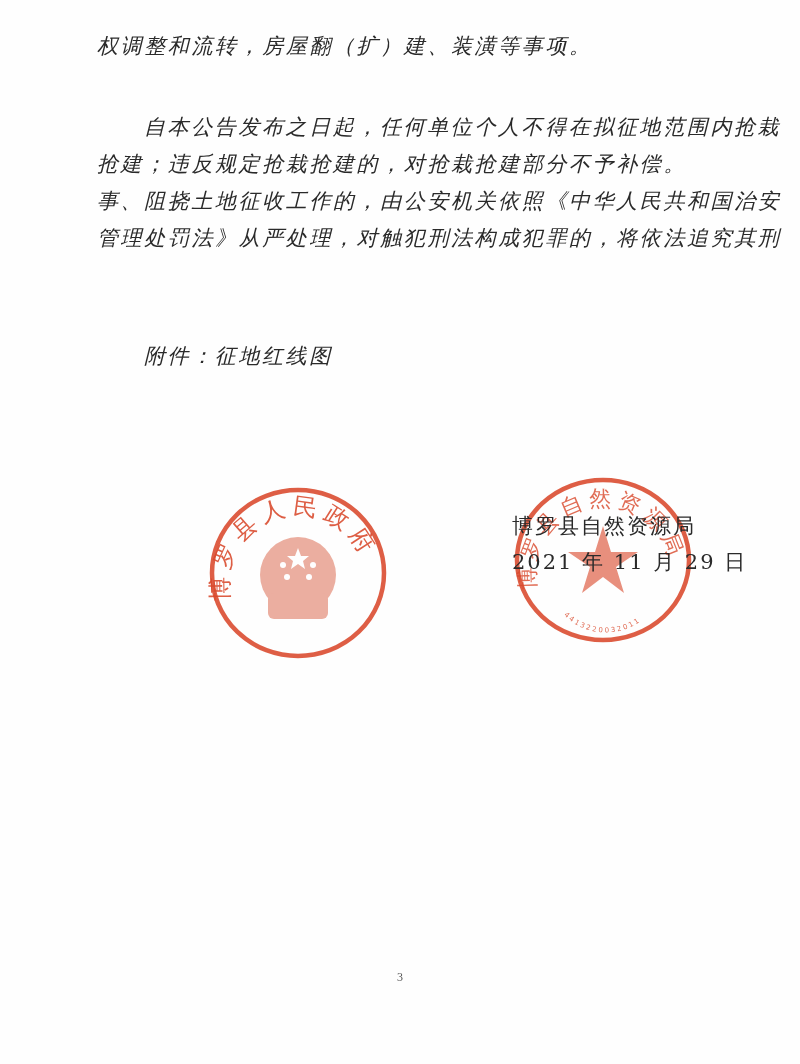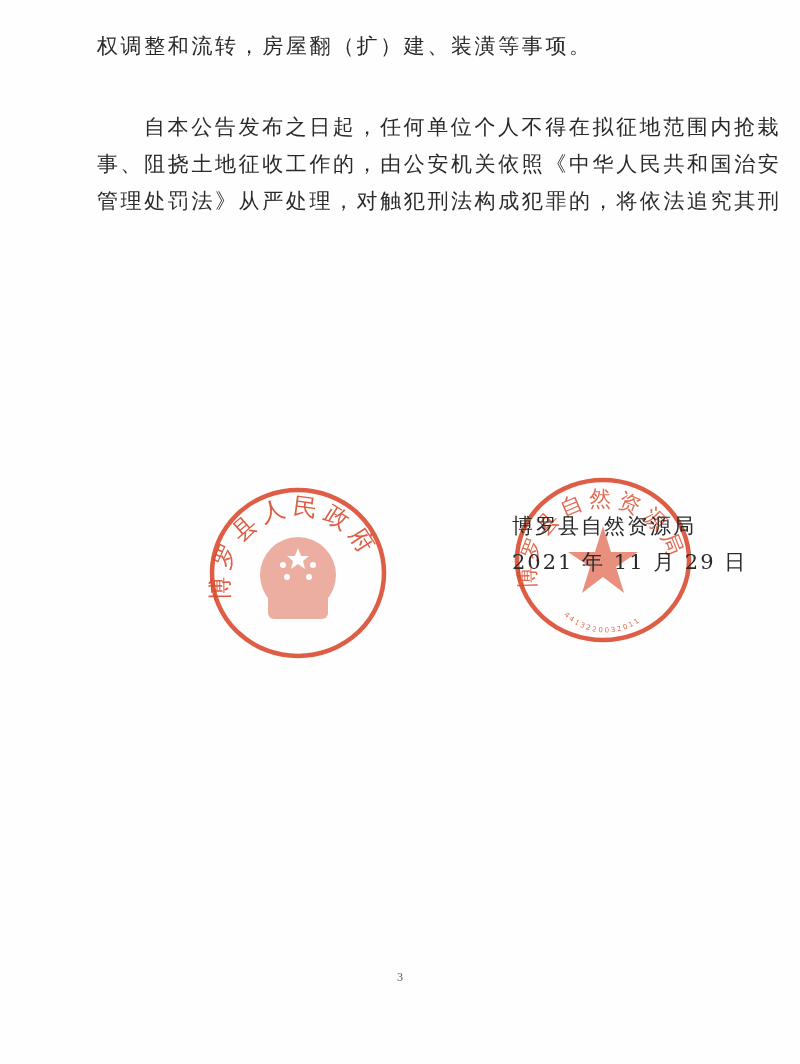--- a/index.html
+++ b/index.html
@@ -27,20 +27,21 @@
       left: 97px;
       top: 28px;
       width: 620px;
     }
     .line {
       font-size: 21px;
       letter-spacing: 2.6px;
       line-height: 37px;
       height: 37px;
       white-space: nowrap;
+      font-style: italic;
     }
     .indent { padding-left: 47px; margin-top: 44px; }
     .gap { height: 37px; }
     .seal {
       position: absolute;
     }
     .sign {
       position: absolute;
       left: 512px;
       font-size: 21px;
@@ -61,27 +62,29 @@
   </style>
 </head>
 <body>
 
 <div class="page">
 
   <div class="body-text">
     <div class="line">权调整和流转，房屋翻（扩）建、装潢等事项。</div>
 
     <div class="line indent">自本公告发布之日起，任何单位个人不得在拟征地范围内抢栽</div>
+    <div class="line">抢建；违反规定抢栽抢建的，对抢栽抢建部分不予补偿。</div>
 
     <div class="line">事、阻挠土地征收工作的，由公安机关依照《中华人民共和国治安</div>
     <div class="line">管理处罚法》从严处理，对触犯刑法构成犯罪的，将依法追究其刑</div>
 
 
     <div class="gap"></div>
 
+    <div class="line indent">附件：征地红线图</div>
   </div>
 
   <svg class="seal" style="left:203px; top:483px;" width="190" height="180" viewBox="0 0 190 180">
     <defs>
       <path id="arc1" d="M 30 128 A 70 70 0 1 1 160 128"></path>
     </defs>
     <ellipse cx="95" cy="90" rx="86" ry="83" fill="none" stroke="#d9482b" stroke-width="4.5" opacity="0.88"></ellipse>
     <text font-family="DejaVu Sans, sans-serif" font-size="24" fill="#d9482b" opacity="0.88" letter-spacing="6">
       <textPath href="#arc1" startOffset="4%">博罗县人民政府</textPath>
     </text>

